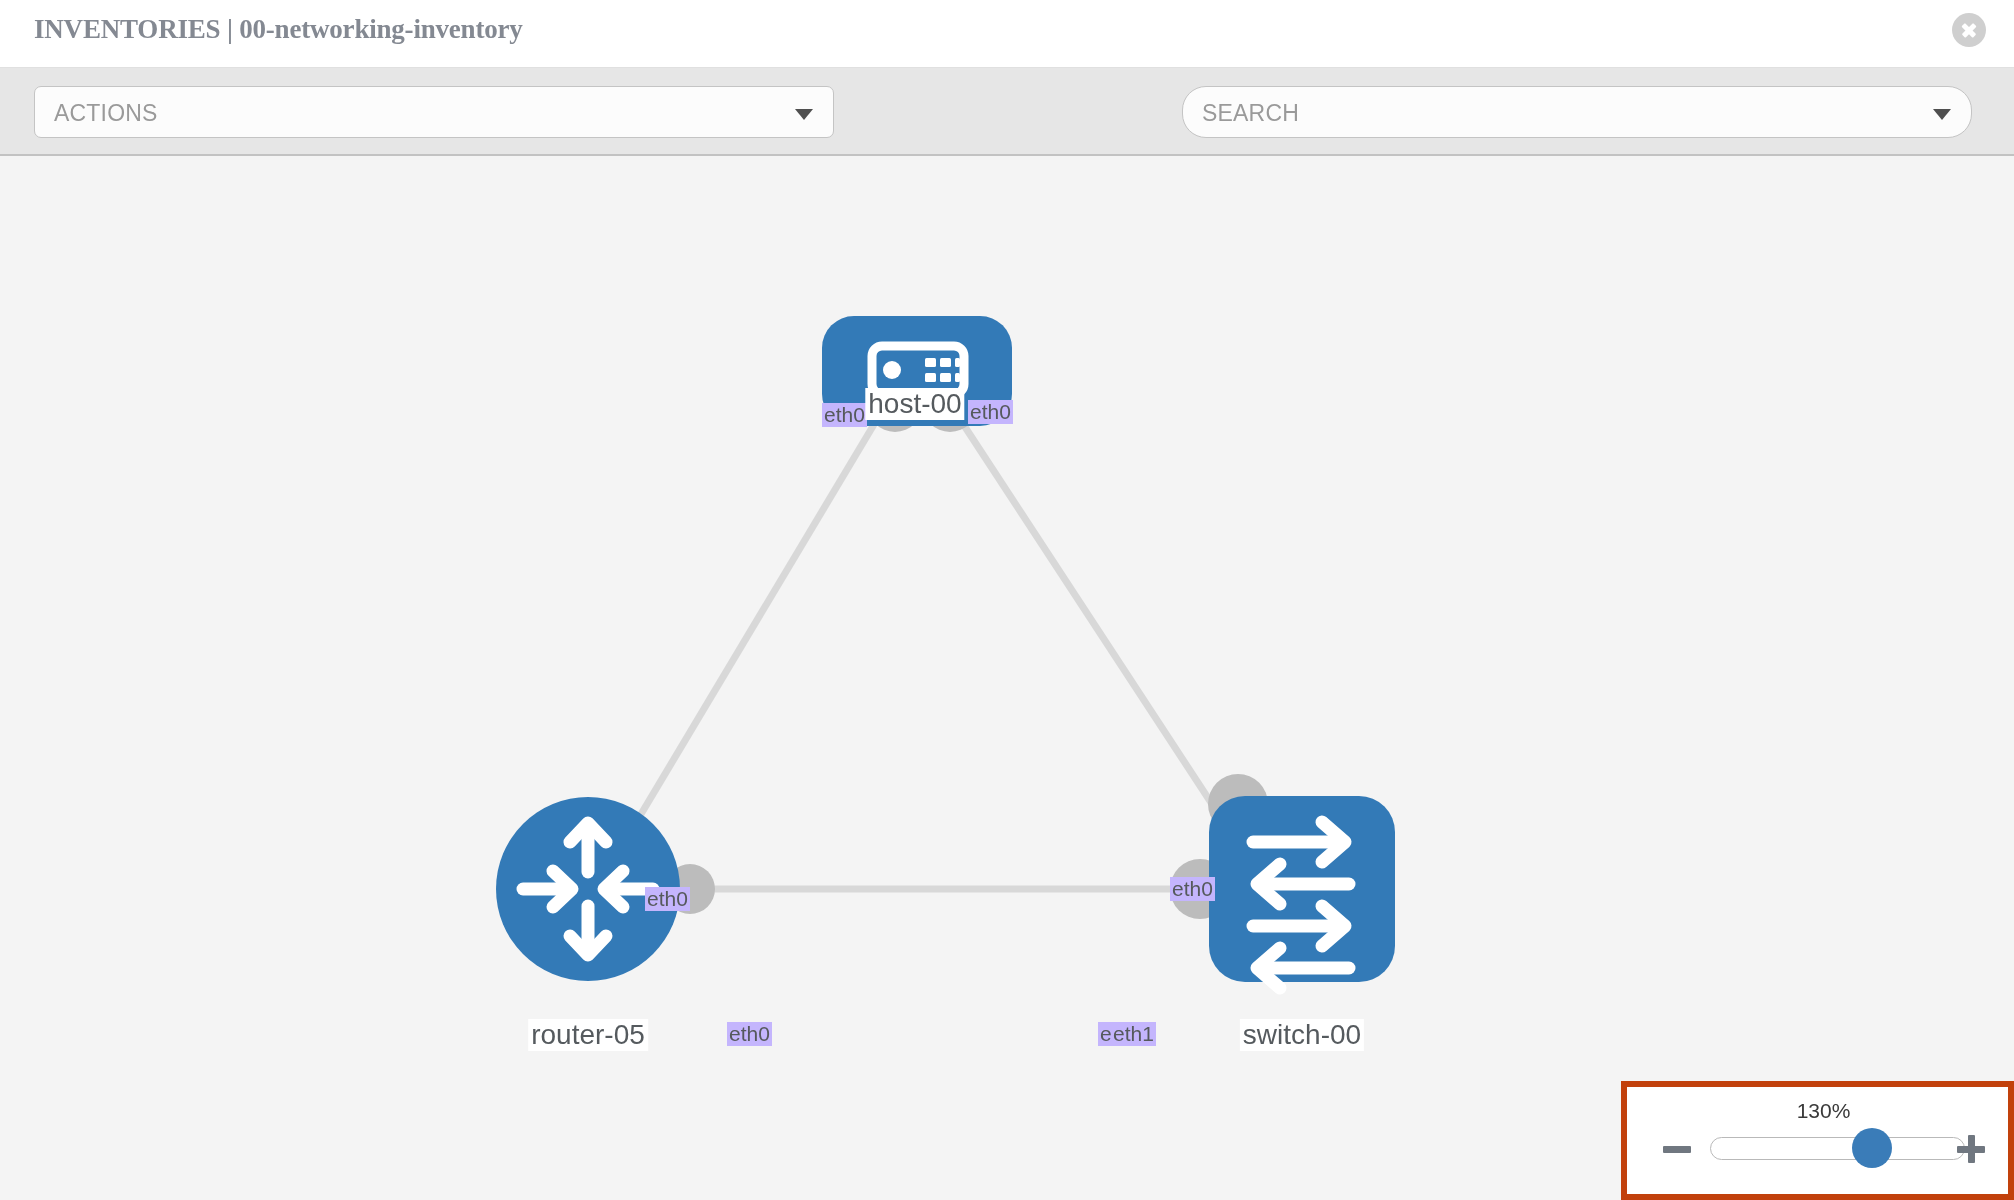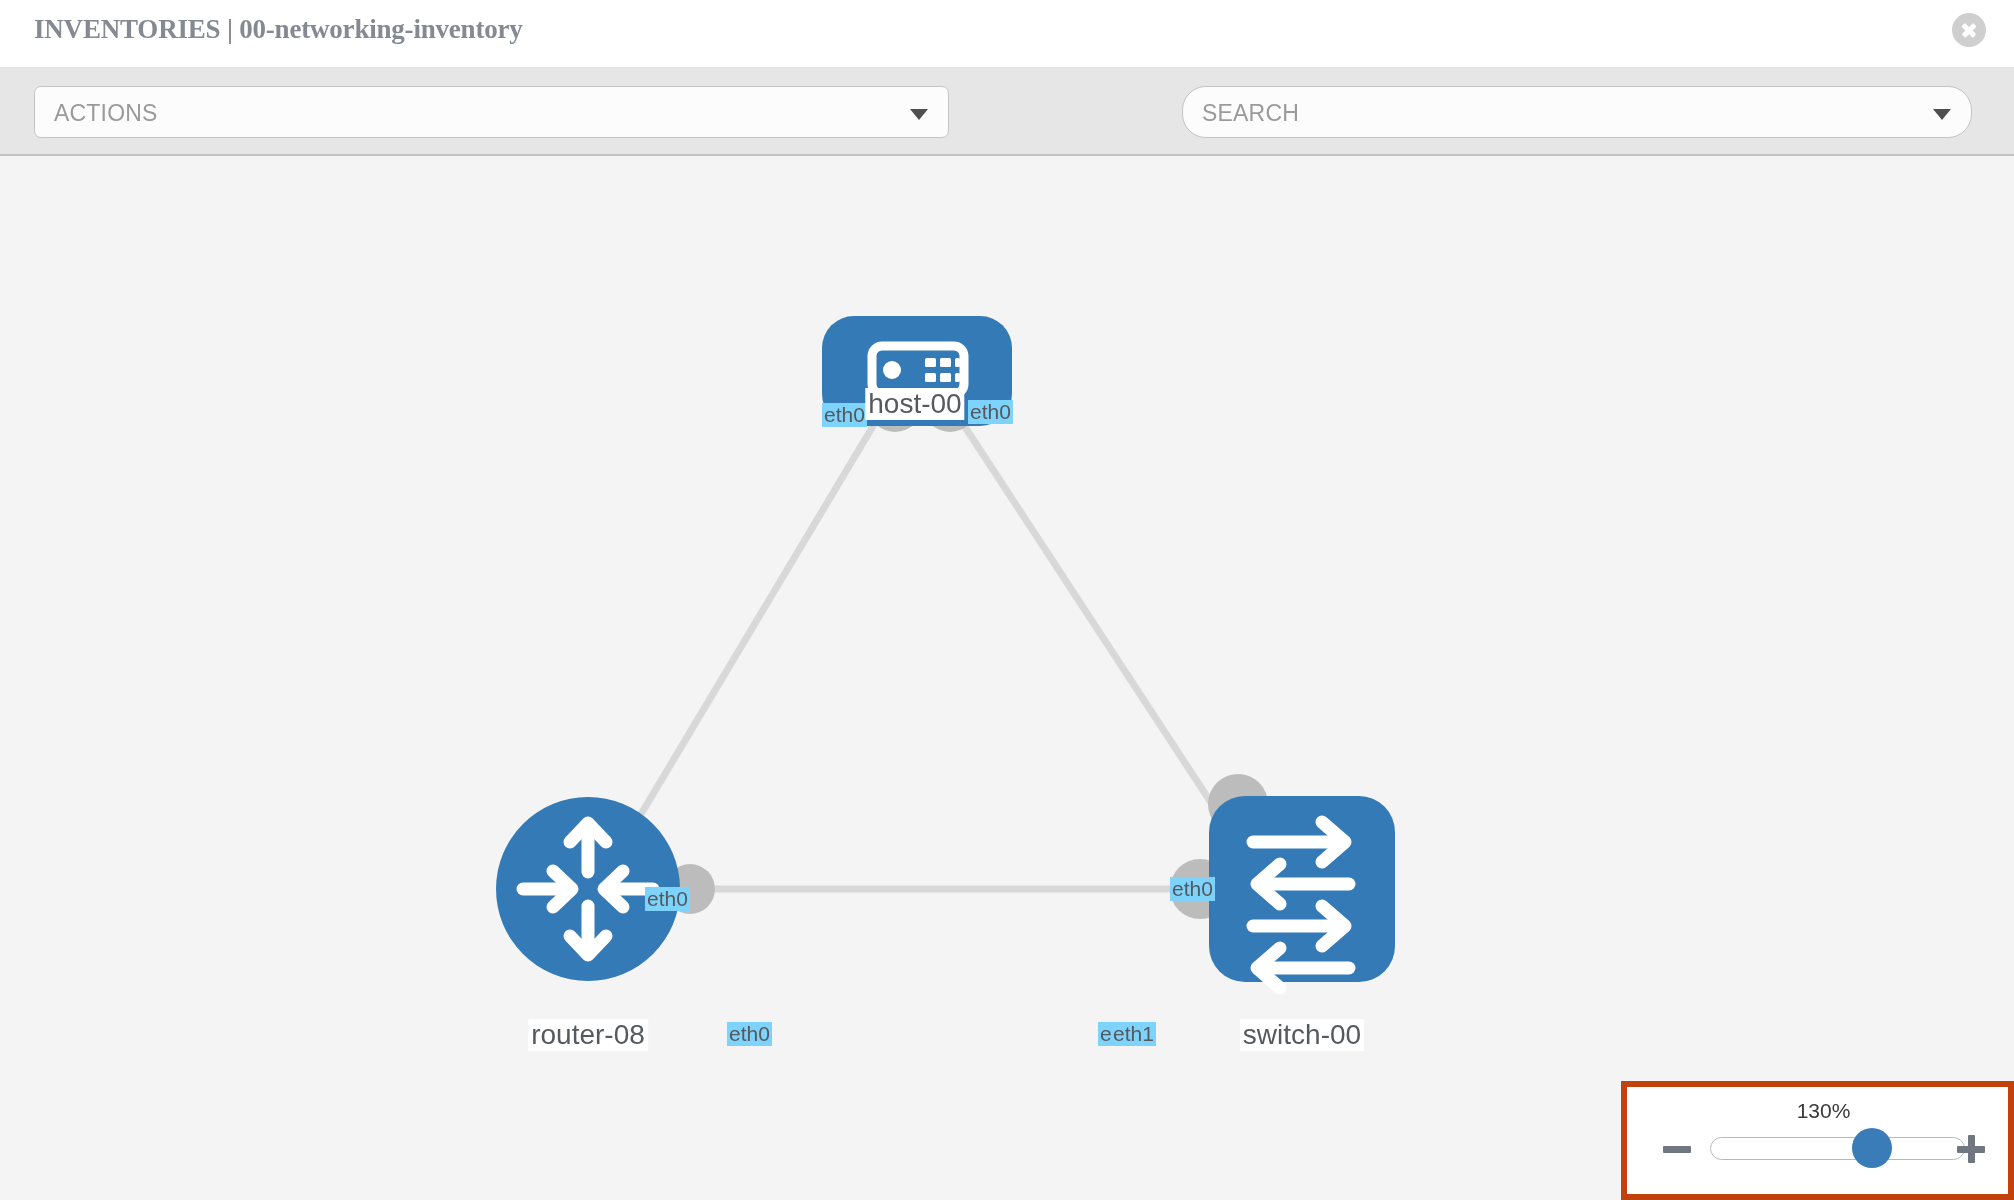--- a/index.html
+++ b/index.html
@@ -50,21 +50,21 @@
     background: #e6e6e6;
     border-bottom: 2px solid #c2c2c2;
   }
   .select-box {
     position: absolute;
     background: #fcfcfc;
     border: 1px solid #c4c4c4;
     border-radius: 7px;
     height: 52px;
   }
-  .actions-select { left: 34px; top: 18px; width: 915px; }
+  .actions-select { left: 34px; top: 18px; width: 800px; }
   .search-select  { left: 1182px; top: 18px; width: 790px; border-radius: 24px; }
   .select-label {
     position: absolute; left: 19px; top: 13px;
     font-size: 23px; color: #9a9a9a;
     letter-spacing: 0.2px;
     white-space: nowrap;
   }
   .caret {
     position: absolute; right: 20px; top: 22px;
     width: 0; height: 0;
@@ -94,21 +94,21 @@
     position: absolute;
     font-size: 28px; color: #555a5e;
     background: #ffffff;
     padding: 0 3px;
     white-space: nowrap;
     transform: translateX(-50%);
   }
   .iface-label {
     position: absolute;
     font-size: 21px; color: #55595c;
-    background: #7dd3fc;
+    background: #c4b5fd;
     padding: 0px 2px;
     white-space: nowrap;
   }
 
   
   .zoom-panel {
     position: absolute; left: 1621px; top: 1081px;
     width: 393px; height: 119px;
     background: #ffffff;
     border: 6px solid #c2410c;
@@ -264,21 +264,21 @@
     <div class="iface-label" style="left:645px; top:731px;">eth0</div>
 
     <div class="iface-label" style="left:1170px; top:721px;">eth0</div>
 
     <div class="iface-label" style="left:727px; top:866px;">eth0</div>
 
     <div class="iface-label" style="left:1098px; top:866px;">eth0</div>
 
     <div class="iface-label" style="left:1111px; top:866px;">eth1</div>
 
-    <div class="node-label" style="left:588px; top:863px;">router-08</div>
+    <div class="node-label" style="left:588px; top:863px;">router-05</div>
 
     <div class="node-label" style="left:1302px; top:863px;">switch-00</div>
   </div>
 
   <div class="zoom-panel">
     <div class="zoom-value">130%</div>
     <div class="zoom-minus"></div>
     <div class="zoom-track"></div>
     <div class="zoom-thumb" id="zoom-thumb" style="left: 224.9px;"></div>
     <div class="zoom-plus"></div>

